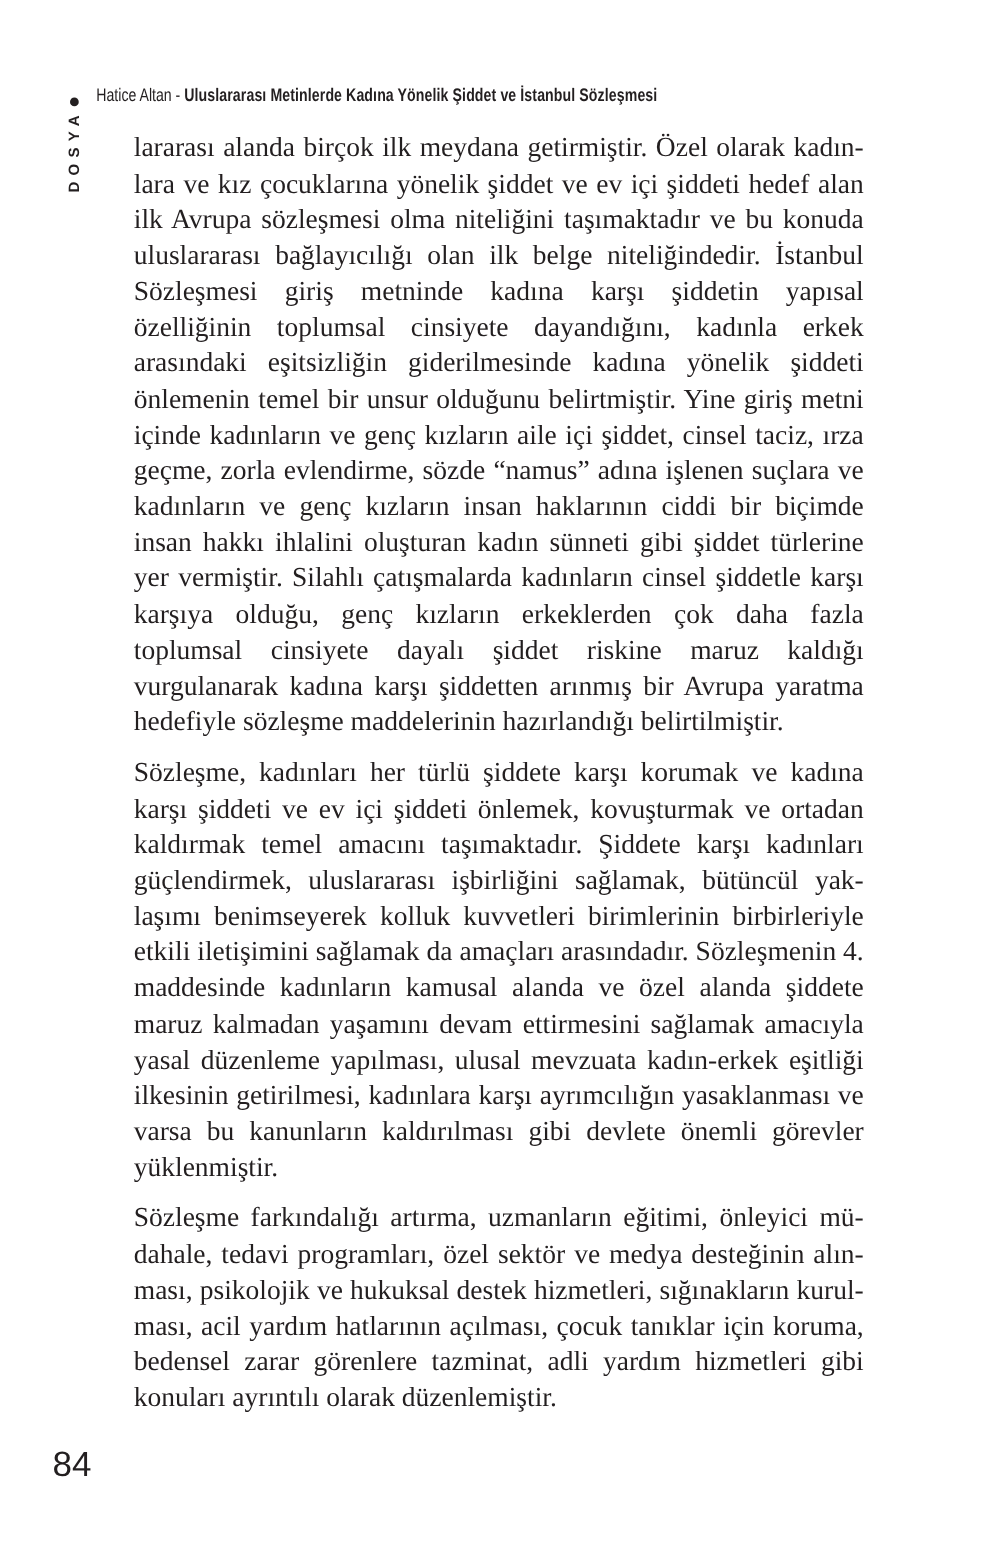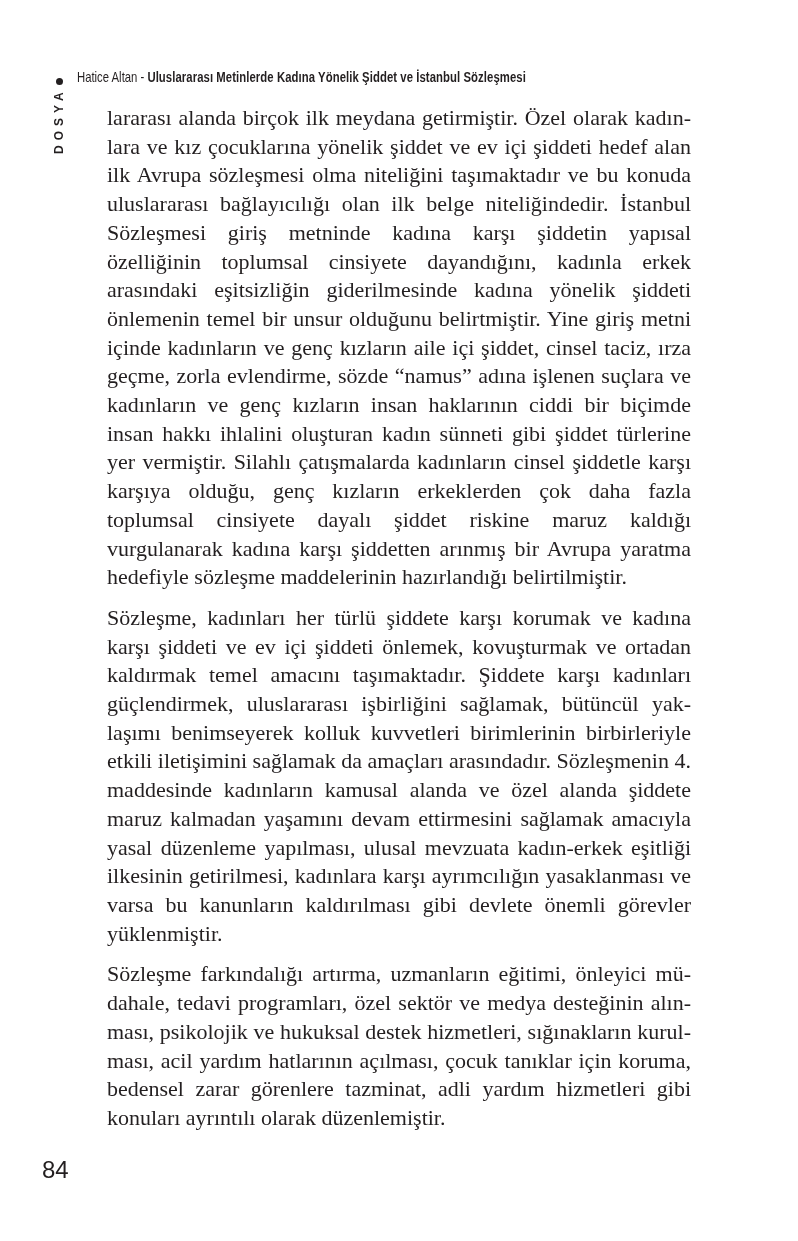--- a/index.html
+++ b/index.html
@@ -20,21 +20,21 @@
       display: flex; align-items: center; justify-content: center;
     }
     .body-text {
       position: absolute; left: 107px; top: 104px; width: 584px;
       font-family: "Liberation Serif", serif; font-size: 22px; line-height: 28.7px;
       text-align: justify; hyphens: manual; color: #231f20;
     }
     .body-text p { margin: 0 0 12px 0; }
     .page-number {
       position: absolute; left: 42px; top: 1156px;
-      font-family: "Liberation Sans", sans-serif; font-size: 24px; color: #231f20;
+      font-family: "Liberation Sans", sans-serif; font-size: 28px; color: #231f20;
     }
   </style>
 </head>
 <body>
 
 <div class="running-head">
   <span class="bullet"></span>
   <span class="head-title-wrap">
     <span>Hatice Altan - </span><span class="head-title">Uluslararası Metinlerde Kadına Yönelik Şiddet ve İstanbul Sözleşmesi</span>
   </span>

